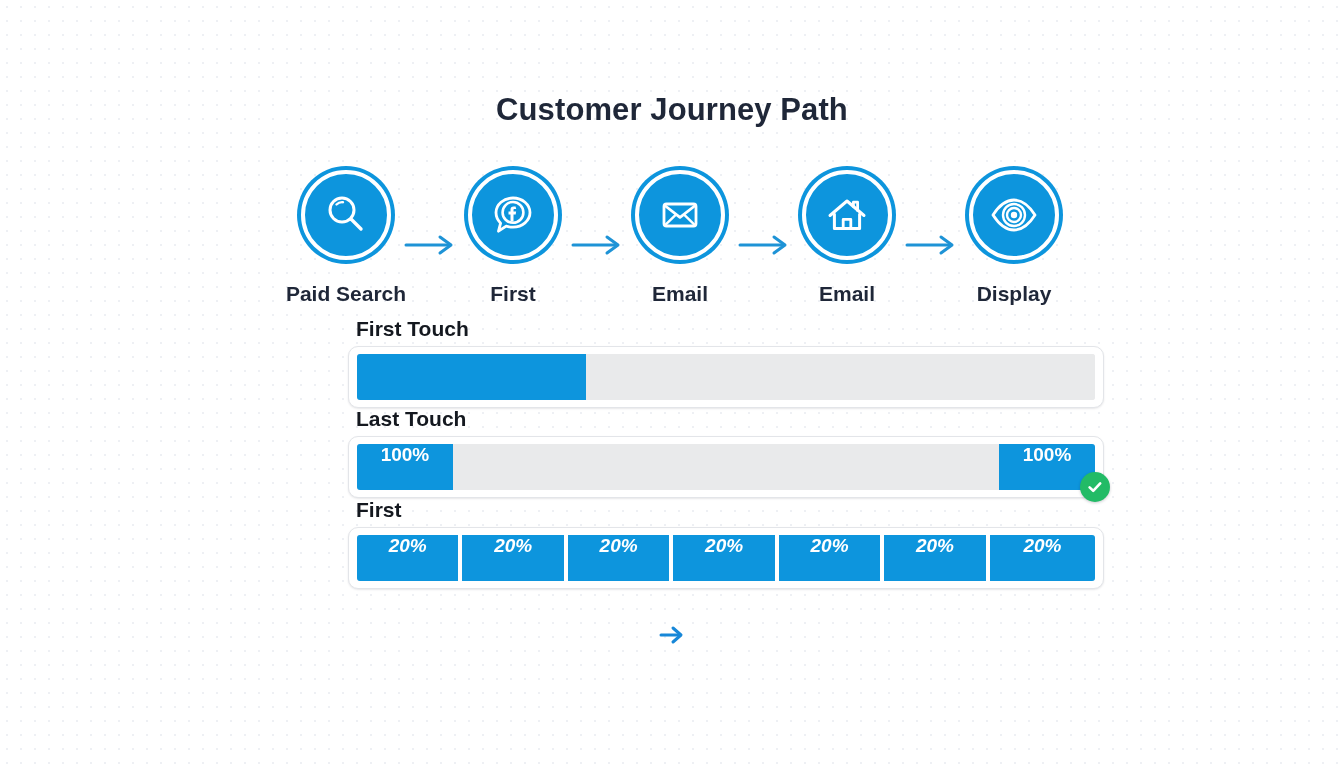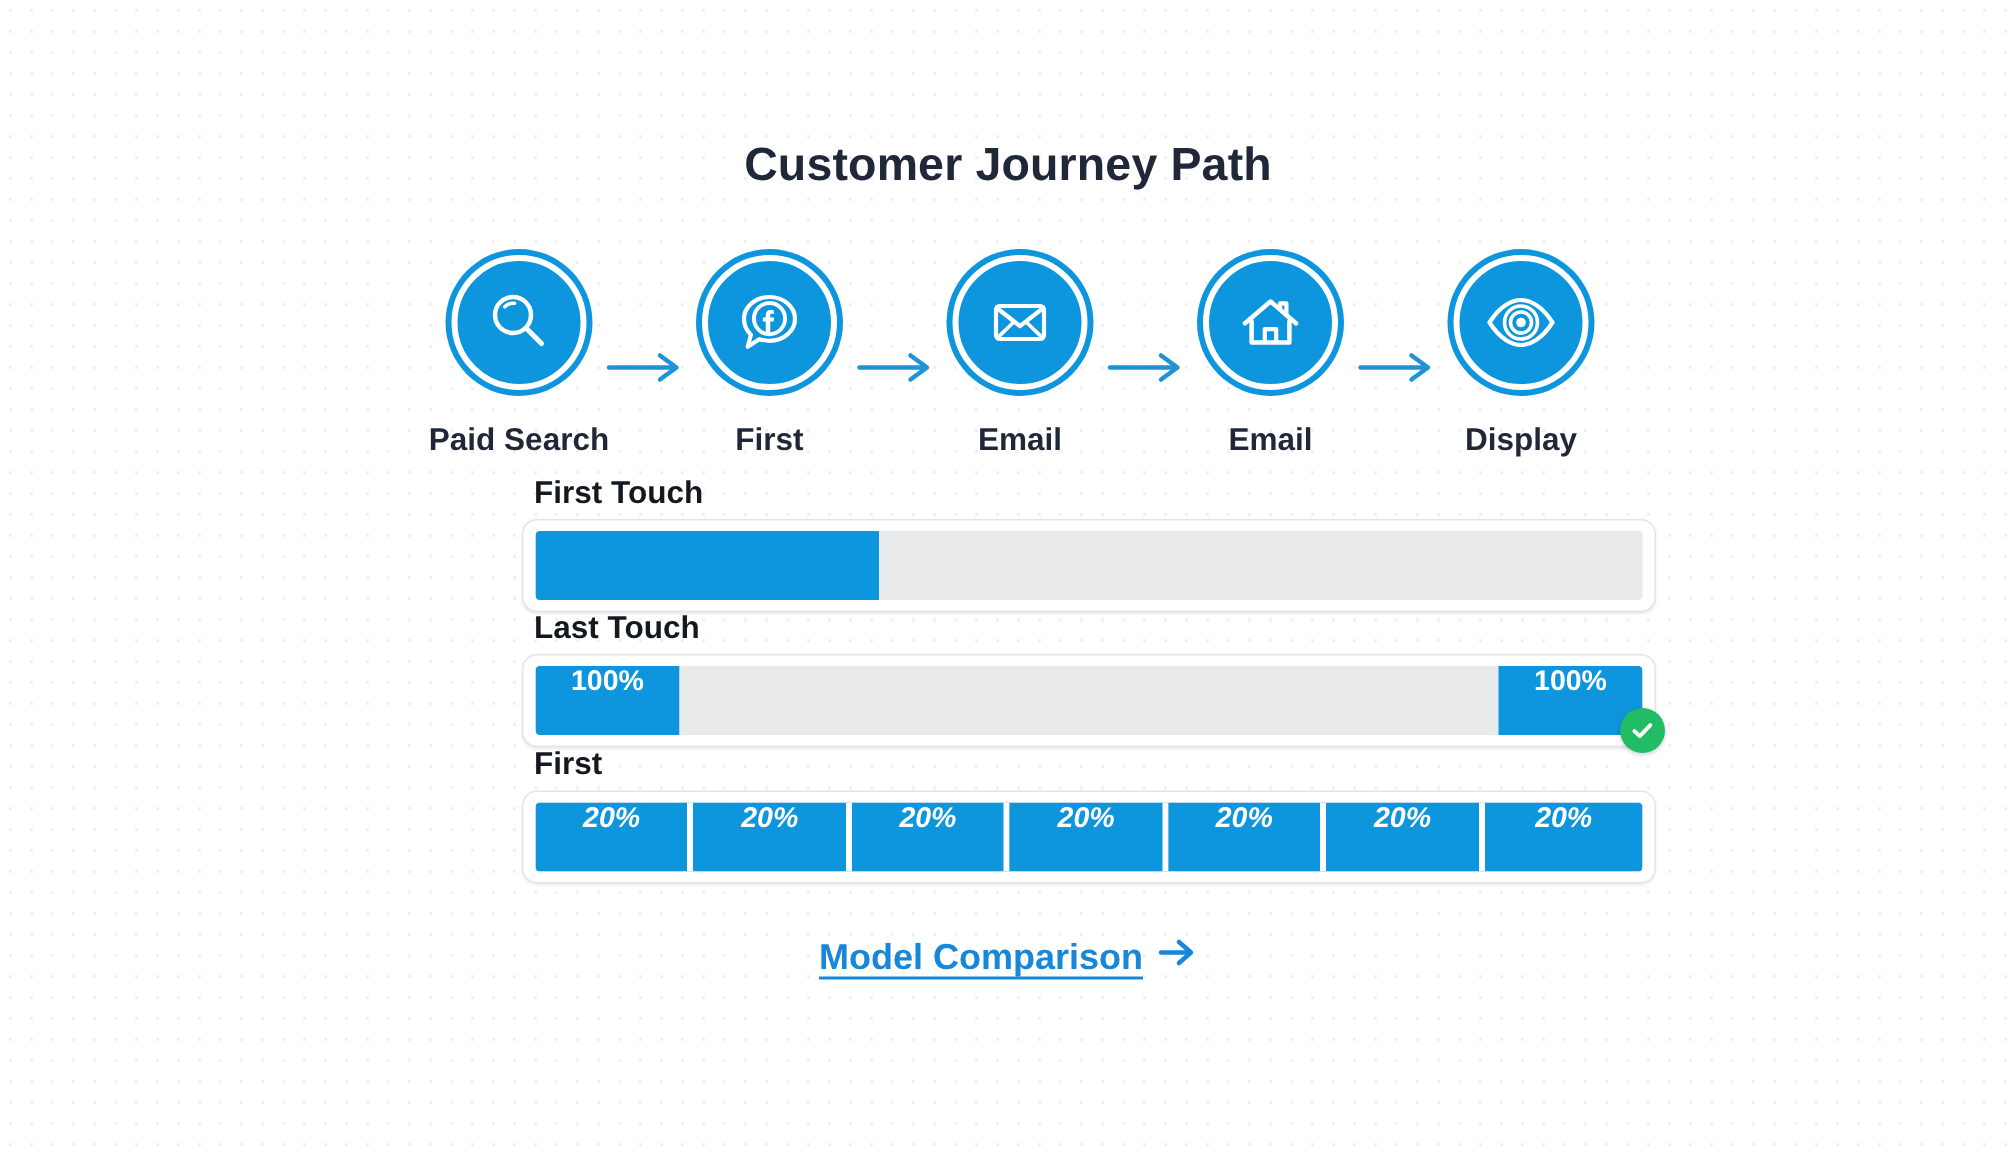--- a/index.html
+++ b/index.html
@@ -328,21 +328,20 @@
             <div class="seg seg-divided" style="flex: 0 0 14.29%;">
               <span>20%</span>
             </div>
           </div>
         </div>
       </div>
     </div>
 
   <div id="footer-link">
     <a class="flink" href="#">
-      <span class="ftext">Model Comparison</span>
       <span class="farrow">
         <svg width="26" height="22" viewBox="0 0 26 22" aria-hidden="true">
           <path d="M2 11 H21" stroke="#1787d8" stroke-width="3" stroke-linecap="round" fill="none"></path>
           <path d="M14 4 L22 11 L14 18" stroke="#1787d8" stroke-width="3" stroke-linecap="round" stroke-linejoin="round" fill="none"></path>
         </svg>
       </span>
     </a>
   </div>
 
 </div>

